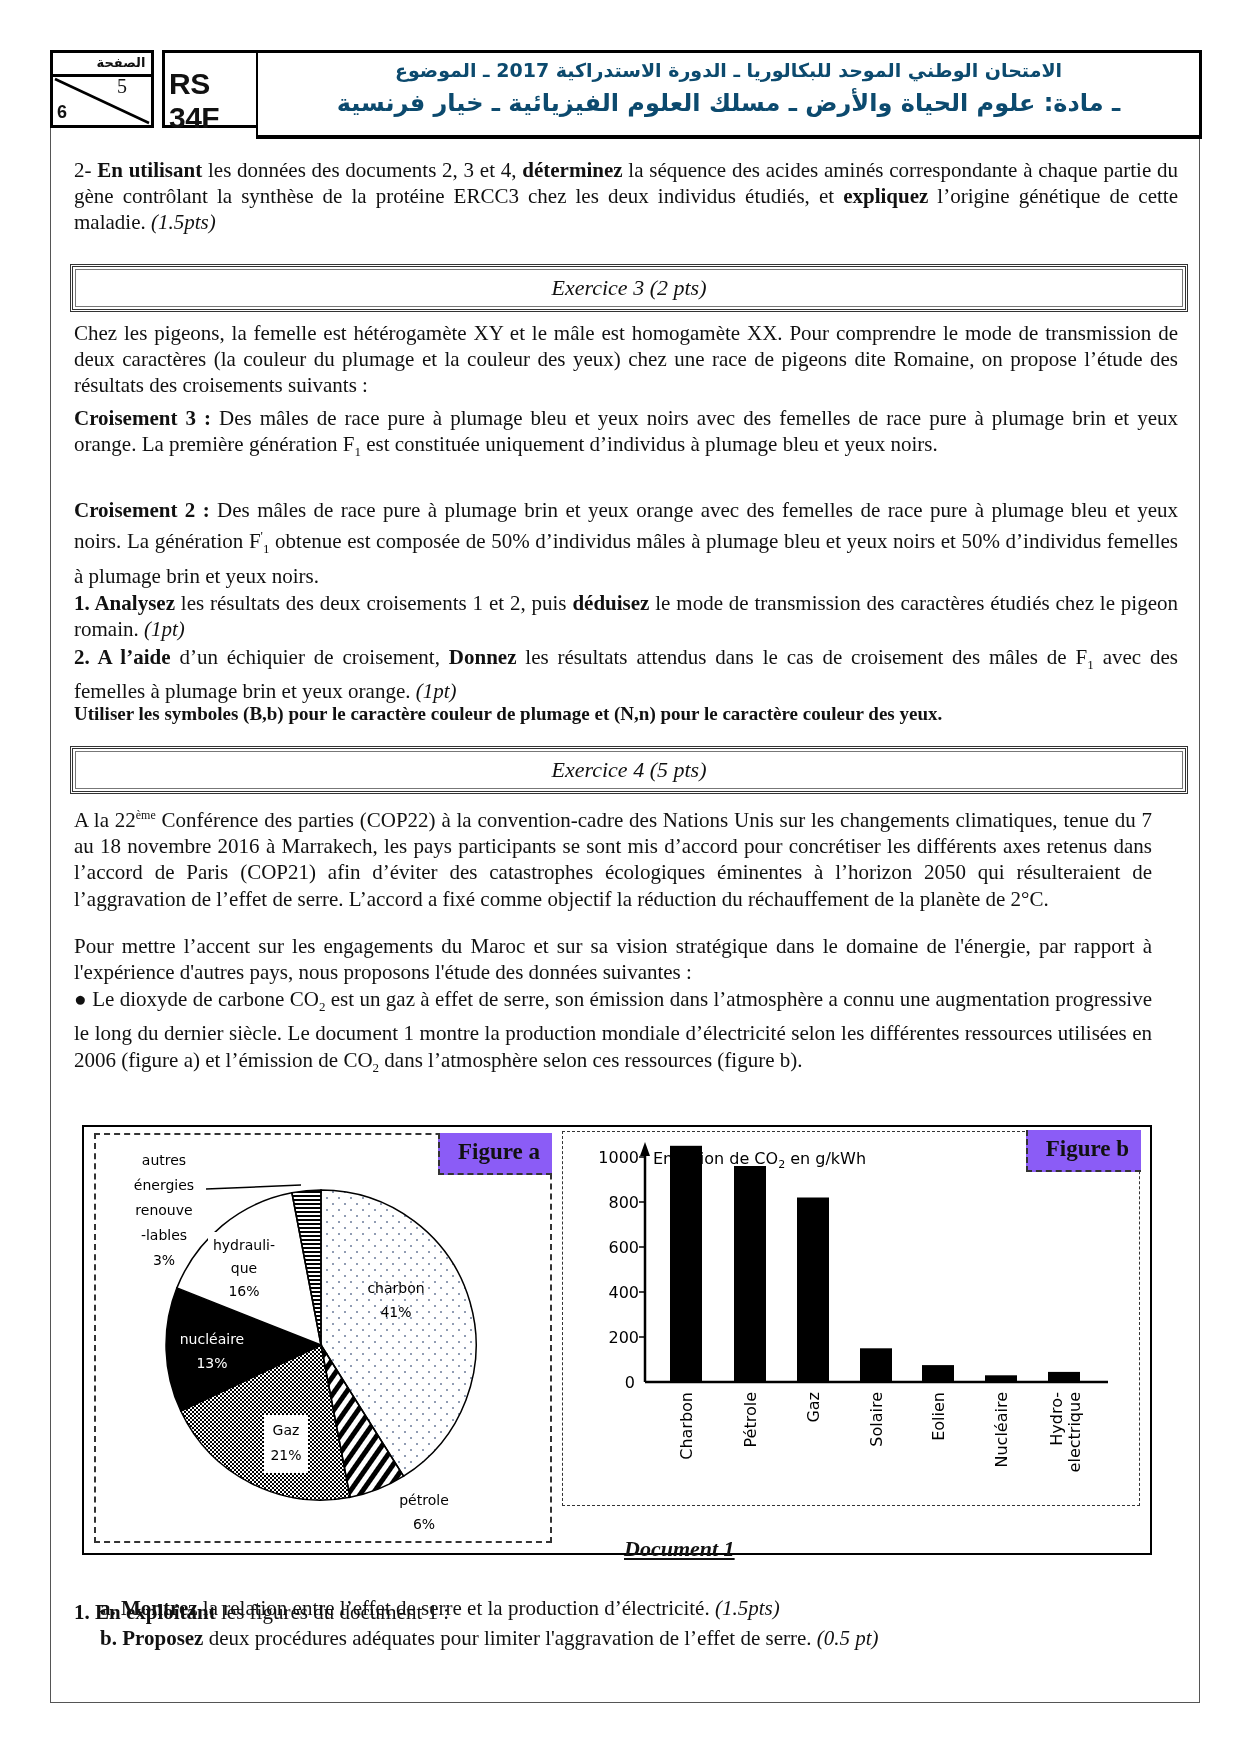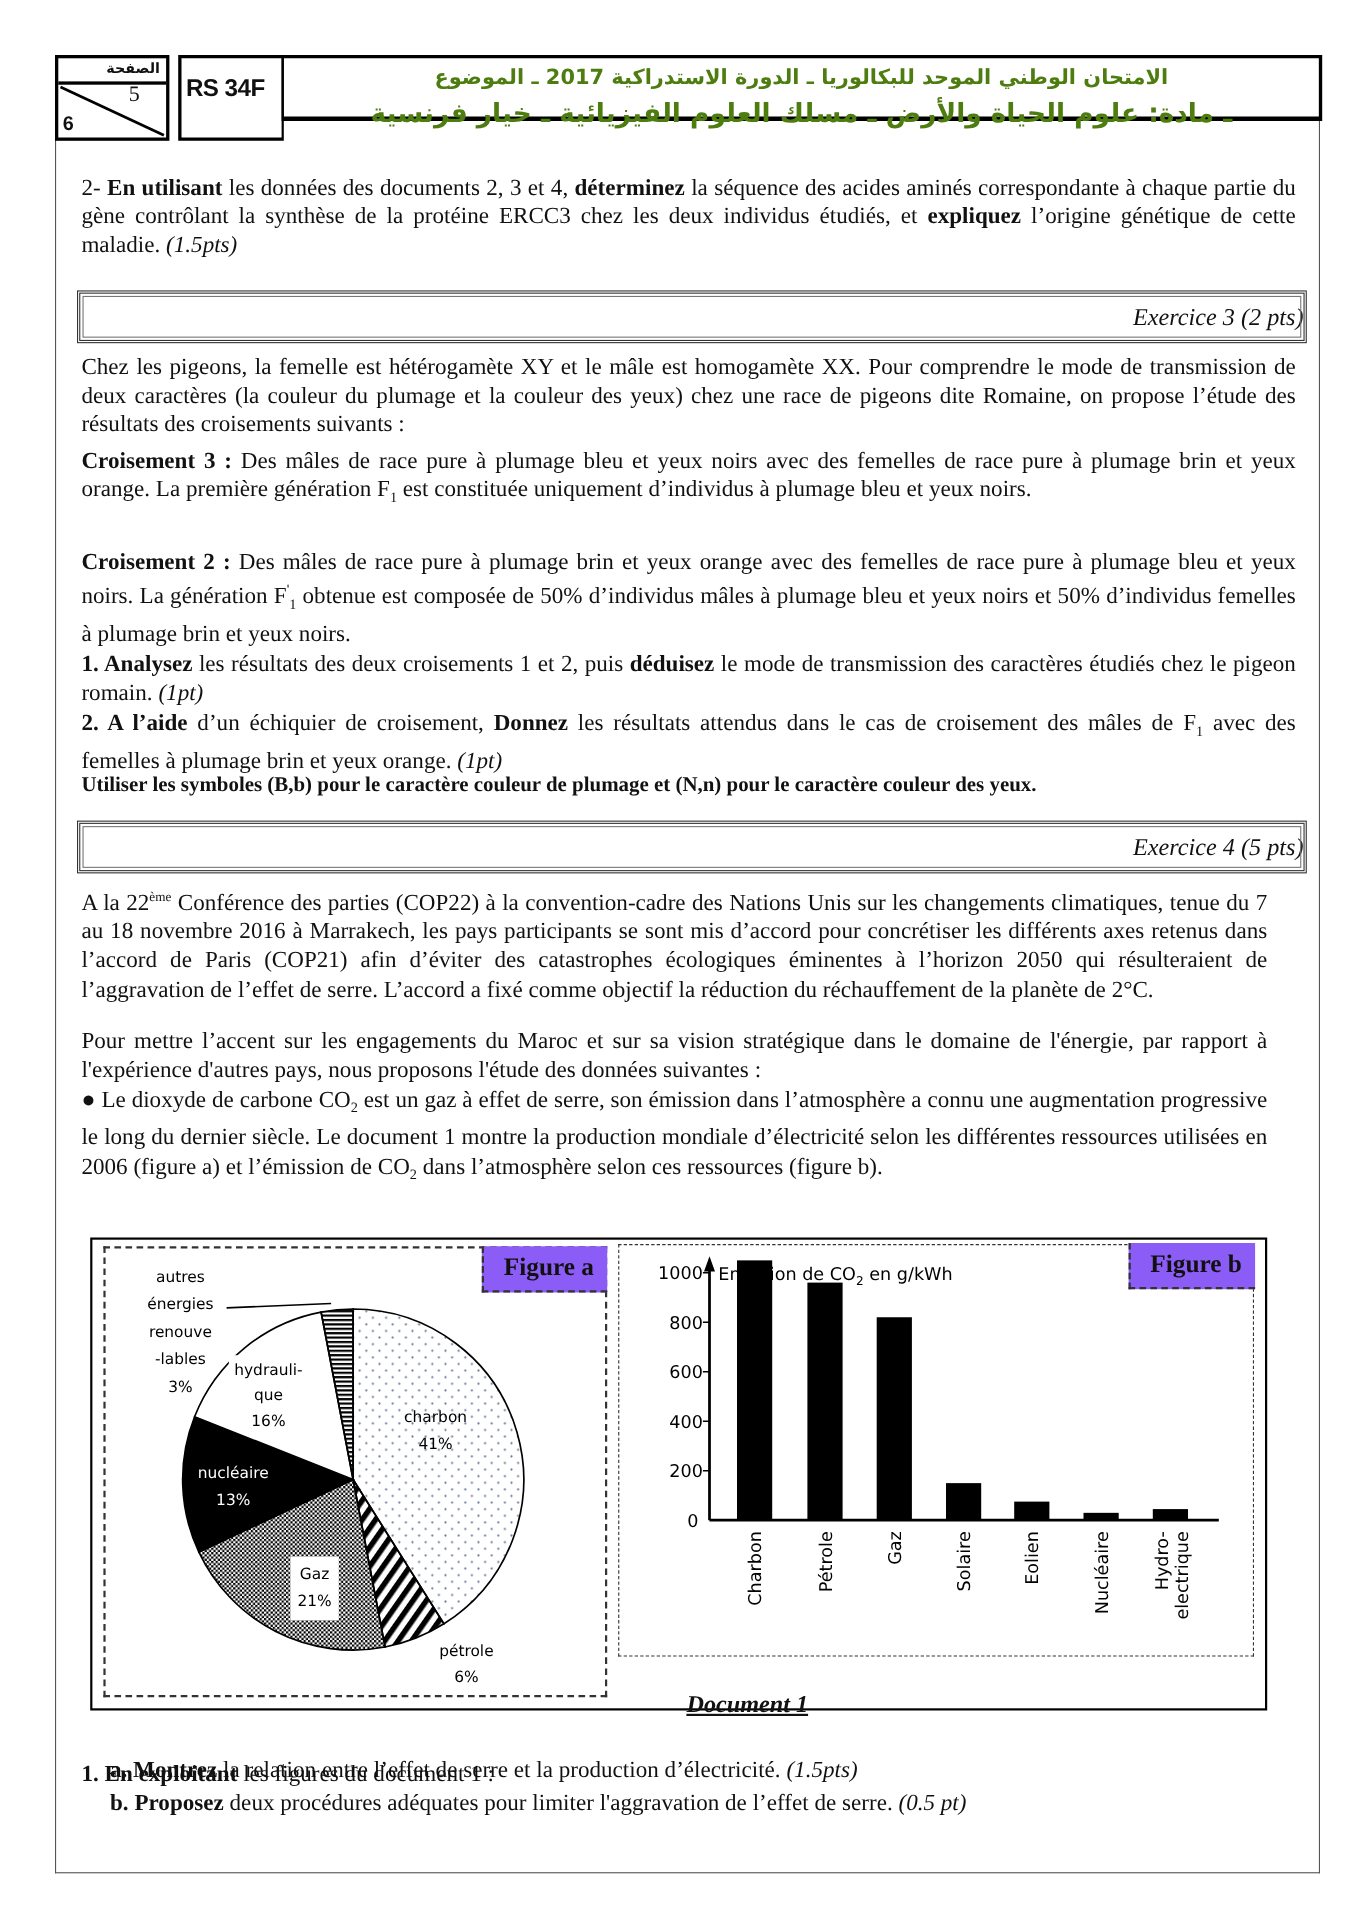--- a/index.html
+++ b/index.html
@@ -5,28 +5,28 @@
   html,body{margin:0;padding:0;background:#fff;}
   body{width:1240px;height:1754px;position:relative;overflow:hidden;font-family:"Liberation Serif",serif;color:#111;}
   .page{position:absolute;left:50px;top:50px;width:1150px;height:1653px;border:1px solid #555;border-top:none;box-sizing:border-box;}
   
   .hdr{position:absolute;left:50px;top:50px;width:1152px;height:78px;}
   .pg-box{position:absolute;left:0;top:0;width:104px;height:78px;border:3px solid #000;box-sizing:border-box;}
   .pg-label{position:absolute;left:0;top:0;width:100%;height:24px;border-bottom:3px solid #000;box-sizing:border-box;font-family:"DejaVu Sans",sans-serif;font-weight:bold;font-size:13px;text-align:center;line-height:20px;padding-left:38px;}
   .pg-cur{position:absolute;right:24px;top:22px;font-size:20px;}
   .pg-tot{position:absolute;left:4px;bottom:2px;font-family:"Liberation Sans",sans-serif;font-weight:bold;font-size:18px;}
   .pg-diag{position:absolute;left:0;top:24px;width:98px;height:48px;}
-  .code-box{position:absolute;left:112px;top:0;width:96px;height:78px;border:3px solid #000;border-right:2px solid #000;box-sizing:border-box;font-family:"Liberation Sans",sans-serif;font-weight:bold;font-size:22px;padding:14px 0 0 4px;letter-spacing:-0.5px;}
-  .title-box{position:absolute;left:206px;top:0;width:946px;height:60px;border:3px solid #000;border-bottom:4px solid #000;border-left:2px solid #000;box-sizing:border-box;direction:rtl;text-align:center;color:#4d7c0f;font-family:"DejaVu Sans",sans-serif;font-weight:bold;}
+  .code-box{position:absolute;left:112px;top:0;width:96px;height:78px;border:3px solid #000;border-right:2px solid #000;box-sizing:border-box;font-family:"Liberation Sans",sans-serif;font-weight:bold;font-size:30px;padding:14px 0 0 4px;letter-spacing:-0.5px;}
+  .title-box{position:absolute;left:206px;top:0;width:946px;height:89px;border:3px solid #000;border-bottom:4px solid #000;border-left:2px solid #000;box-sizing:border-box;direction:rtl;text-align:center;color:#0c4a6e;font-family:"DejaVu Sans",sans-serif;font-weight:bold;}
   .title-l1{font-size:19px;margin-top:6px;}
   .title-l2{font-size:24px;margin-top:8px;}
   
   .txt{position:absolute;left:74px;width:1104px;font-size:21px;line-height:26.2px;text-align:justify;}
   .txt b{font-weight:bold;}
-  .ex-box{position:absolute;left:70px;width:1118px;height:48px;border:3px double #333;outline:1px solid #777;outline-offset:-6px;box-sizing:border-box;text-align:right;font-style:italic;font-size:22px;line-height:42px;}
+  .ex-box{position:absolute;left:70px;width:1118px;height:48px;border:3px double #333;outline:1px solid #777;outline-offset:-6px;box-sizing:border-box;text-align:center;font-style:italic;font-size:22px;line-height:42px;}
   .bold-note{position:absolute;left:74px;width:1110px;font-weight:bold;font-size:19px;line-height:24px;}
   
   .doc{position:absolute;left:82px;top:1125px;width:1070px;height:430px;border:2px solid #000;box-sizing:border-box;}
   .figA{position:absolute;left:10px;top:6px;width:458px;height:410px;border:2px dashed #333;box-sizing:border-box;}
   .figB{position:absolute;left:478px;top:4px;width:578px;height:375px;border:1.5px dashed #333;box-sizing:border-box;}
   .fig-tag{position:absolute;top:-2px;right:-2px;border:2px dashed #333;border-top:none;border-right:none;font-weight:bold;font-size:23px;padding:6px 12px 8px 18px;background:#8b5cf6;}
   .doc-label{position:absolute;left:540px;top:409px;font-weight:bold;font-style:italic;font-size:22px;text-decoration:underline;}
   .q{position:absolute;left:74px;font-size:21px;line-height:28px;}
 </style>
 </head>

